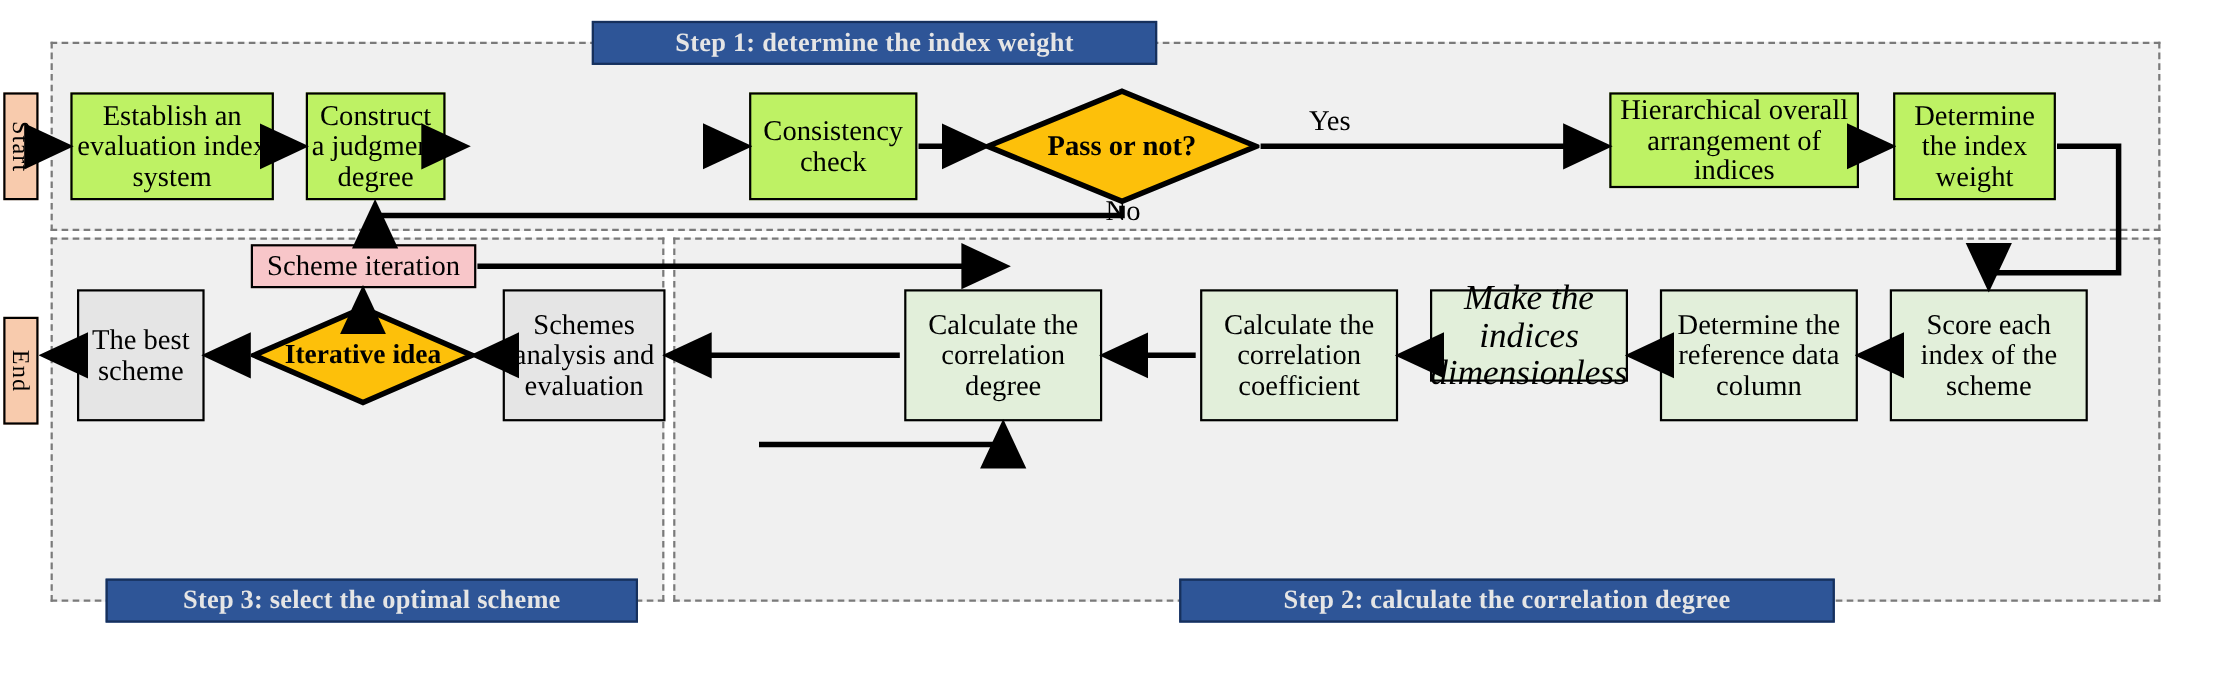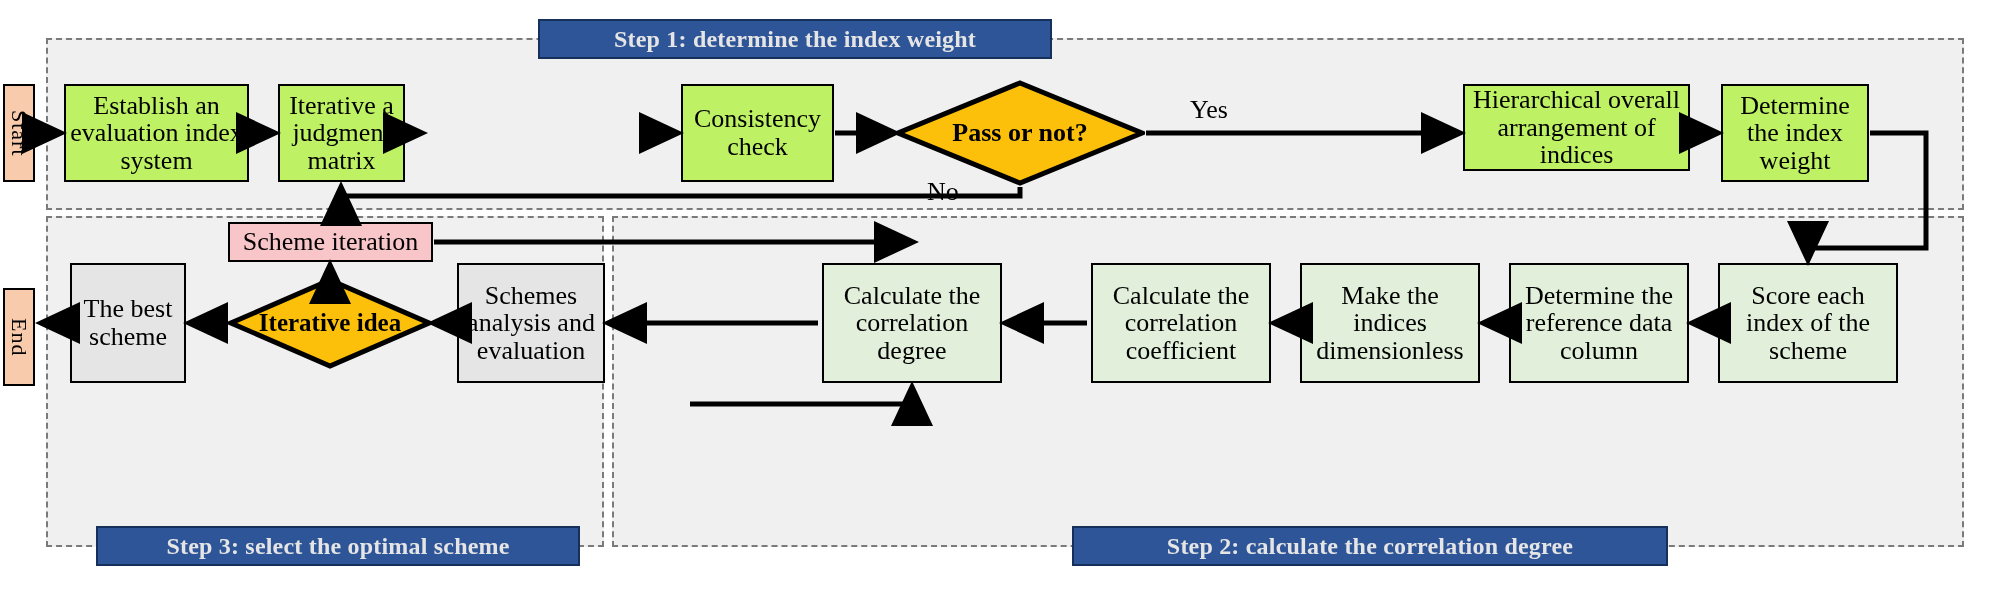--- a/index.html
+++ b/index.html
@@ -66,21 +66,21 @@
 
   <div class="terminator" style="left:3px;top:288px;width:32px;height:98px;font-size:22px;">
     <span>End</span>
   </div>
 
   <div class="node blue" style="left:64px;top:84px;width:185px;height:98px;font-size:26px;">
     <span>Establish an evaluation index system</span>
   </div>
 
   <div class="node blue" style="left:278px;top:84px;width:127px;height:98px;font-size:26px;">
-    <span>Iterative a judgment matrix</span>
+    <span>Construct a judgment degree</span>
   </div>
 
 
   <div class="node blue" style="left:681px;top:84px;width:153px;height:98px;font-size:26px;">
     <span>Consistency check</span>
   </div>
 
   <div class="diamond" style="left:895px;top:80px;width:250px;height:106px;">
     <svg width="250" height="106" viewBox="0 0 250 106">
       <polygon points="125,3 247,53 125,103 3,53" fill="#fdc00a" stroke="#000000" stroke-width="5"></polygon>
@@ -99,21 +99,21 @@
   </div>
 
   <div class="node green" style="left:1718px;top:263px;width:180px;height:120px;font-size:26px;">
     <span>Score each index of the scheme</span>
   </div>
 
   <div class="node green" style="left:1509px;top:263px;width:180px;height:120px;font-size:26px;">
     <span>Determine the reference data column</span>
   </div>
 
-  <div class="node green" style="left:1300px;top:263px;width:180px;height:120px;font-size:26px;">
+  <div class="node green" style="left:1300px;top:263px;width:180px;height:84px;font-size:32px;font-style:italic;">
     <span>Make the indices dimensionless</span>
   </div>
 
   <div class="node green" style="left:1091px;top:263px;width:180px;height:120px;font-size:26px;">
     <span>Calculate the correlation coefficient</span>
   </div>
 
   <div class="node green" style="left:822px;top:263px;width:180px;height:120px;font-size:26px;">
     <span>Calculate the correlation degree</span>
   </div>
@@ -136,21 +136,21 @@
   </div>
 
   <div class="node pink" style="left:228px;top:222px;width:205px;height:40px;font-size:26px;">
     <span>Scheme iteration</span>
   </div>
 
   <div class="lbl" style="left:1190px;top:95px;font-size:26px;">
     <span>Yes</span>
   </div>
 
-  <div class="lbl" style="left:927px;top:177px;font-size:26px;">
+  <div class="lbl" style="left:1005px;top:177px;font-size:26px;">
     <span>No</span>
   </div>
 
   <svg class="arrows">
     <defs>
       <marker id="ah" markerWidth="9" markerHeight="9" refX="7.6" refY="4.5" orient="auto" markerUnits="strokeWidth">
         <polygon points="0,0.3 9,4.5 0,8.7" fill="#000000"></polygon>
       </marker>
     </defs>
     <g stroke="#000000" stroke-width="5" fill="none" marker-end="url(#ah)">

